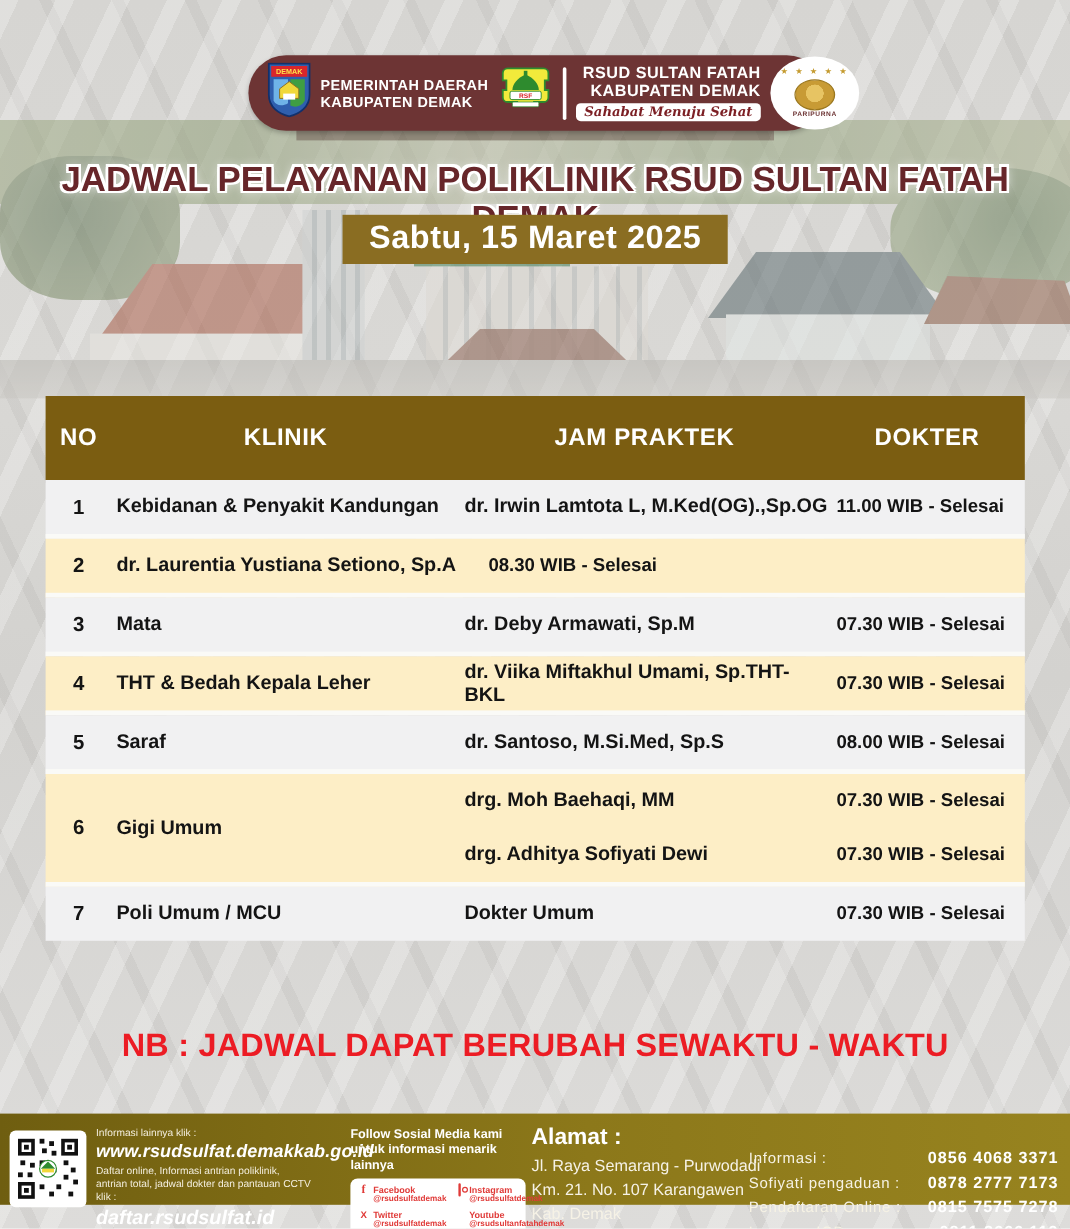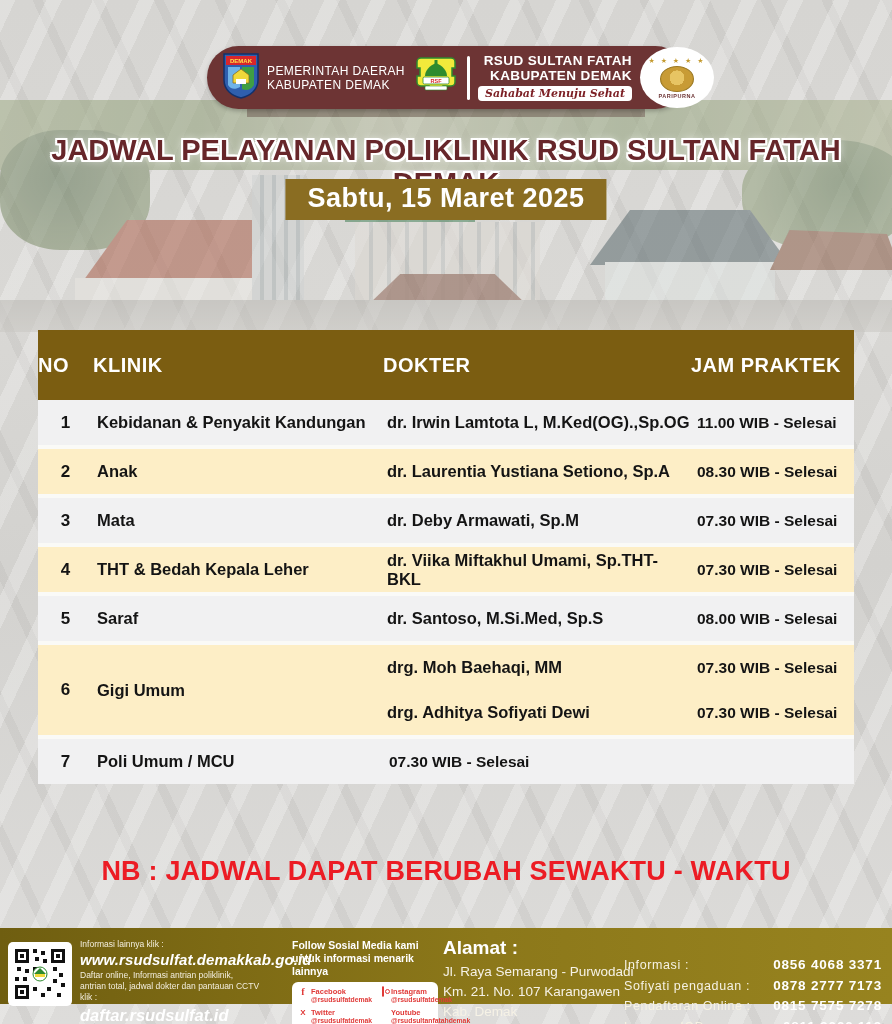--- a/index.html
+++ b/index.html
@@ -42,21 +42,21 @@
   .ph-roofs-far { position:absolute; left:770px; top:130px; width:130px; height:40px; background:#8a5a44;
     clip-path:polygon(0 100%, 15% 0, 90% 10%, 100% 100%); }
   .ph-road { position:absolute; left:0; top:200px; width:892px; height:32px;
     background:linear-gradient(180deg,#b9b7b2,#c9c7c2); }
 
   
   .pill { position:absolute; left:207px; top:46px; width:480px; height:63px; border-radius:36px;
     background:#6d3434; display:flex; align-items:center; padding:0 8px 0 16px; gap:8px;
     box-shadow:0 2px 4px rgba(0,0,0,.25); }
   .crest { flex:0 0 auto; }
-  .org1 { color:#fff; font-weight:normal; font-size:12px; line-height:14px; letter-spacing:.4px; white-space:nowrap; }
+  .org1 { color:#fff; font-weight:bold; font-size:12px; line-height:14px; letter-spacing:.4px; white-space:nowrap; }
   .badge { flex:0 0 auto; }
   .vdiv { width:3px; height:44px; background:#fff; border-radius:2px; flex:0 0 auto; }
   .org2 { display:flex; flex-direction:column; gap:1px; }
   .org2 .l1 { color:#fff; font-weight:bold; font-size:13.5px; line-height:14px; letter-spacing:.4px; white-space:nowrap;text-align:right; }
   .tagline { margin-top:2px; background:#fff; border-radius:4px; padding:1px 7px; align-self:flex-start;
     color:#7c1f24; font-family:"DejaVu Serif", serif; font-style:italic; font-weight:bold; font-size:11px; white-space:nowrap; }
   .seal { flex:0 0 auto; margin-left:auto; width:74px; height:61px; background:#fff; border-radius:50%;
     display:flex; flex-direction:column; align-items:center; justify-content:center; }
   .seal .stars { color:#c49a2e; font-size:7px; letter-spacing:2px; line-height:8px; }
   .seal .medal { width:34px; height:26px; border-radius:50%;
@@ -70,21 +70,21 @@
     text-shadow:
       -2px -2px 0 #fff, 2px -2px 0 #fff, -2px 2px 0 #fff, 2px 2px 0 #fff,
       -2px 0 0 #fff, 2px 0 0 #fff, 0 -2px 0 #fff, 0 2px 0 #fff, 0 0 9px rgba(255,255,255,.95); }
   .datebox { position:absolute; left:50%; top:179px; transform:translateX(-50%);
     background:#8a6d22; color:#fff; font-weight:bold; font-size:27px; padding:4px 22px 6px; letter-spacing:.5px; }
 
   
   .table { position:absolute; left:38px; top:330px; width:816px; }
   .thead { display:grid; grid-template-columns:55px 290px 308px 1fr; height:70px; align-items:center;
     background:#7b5d11; color:#fff; font-weight:bold; font-size:20px; letter-spacing:.5px; }
-  .thead > div { text-align:left; }
+  .thead > div { text-align:center; }
   .trow { display:grid; grid-template-columns:55px 290px 1fr; min-height:45px; align-items:center;
     border-bottom:4px solid #fafaf7; }
   .trow:last-child { border-bottom:none; }
   .row-light { background:#f1f1f2; }
   .row-yellow { background:#fdeec6; }
   .row-tall { min-height:90px; }
   .c-no { text-align:center; font-weight:bold; font-size:17px; color:#141414; }
   .c-klinik { font-weight:bold; font-size:16.5px; color:#141414; padding-left:4px; }
   .c-entries { display:flex; flex-direction:column; height:100%; justify-content:center; }
   .entry { display:grid; grid-template-columns:308px 1fr; align-items:center; flex:1; min-height:45px; }
@@ -192,38 +192,37 @@
     </div>
   </div>
 
   <div class="title">JADWAL PELAYANAN POLIKLINIK RSUD SULTAN FATAH DEMAK</div>
   <div class="datebox">Sabtu, 15 Maret 2025</div>
 
   <div class="table">
     <div class="thead">
       <div>NO</div>
       <div>KLINIK</div>
+      <div>JAM PRAKTEK</div>
       <div>DOKTER</div>
-      <div>JAM PRAKTEK</div>
     </div>
     <div>
     <div class="trow row-light">
       <div class="c-no">1</div>
       <div class="c-klinik">Kebidanan &amp; Penyakit Kandungan</div>
       <div class="c-entries">
             <div class="entry">
               <div class="c-dokter">dr. Irwin Lamtota L, M.Ked(OG).,Sp.OG</div>
               <div class="c-jam">11.00 WIB - Selesai</div>
             </div>
           </div>
     </div>
 
     <div class="trow row-yellow">
       <div class="c-no">2</div>
-      <div class="c-klinik">Anak</div>
       <div class="c-entries">
             <div class="entry">
               <div class="c-dokter">dr. Laurentia Yustiana Setiono, Sp.A</div>
               <div class="c-jam">08.30 WIB - Selesai</div>
             </div>
           </div>
     </div>
 
     <div class="trow row-light">
       <div class="c-no">3</div>
@@ -271,20 +270,21 @@
               <div class="c-jam">07.30 WIB - Selesai</div>
             </div>
           </div>
     </div>
 
     <div class="trow row-light">
       <div class="c-no">7</div>
       <div class="c-klinik">Poli Umum / MCU</div>
       <div class="c-entries">
             <div class="entry">
+              <div class="c-dokter">Dokter Umum</div>
               <div class="c-jam">07.30 WIB - Selesai</div>
             </div>
           </div>
     </div>
   </div>
   </div>
 
   <div class="note">NB : JADWAL DAPAT BERUBAH SEWAKTU - WAKTU</div>
 
   <div class="footer">

